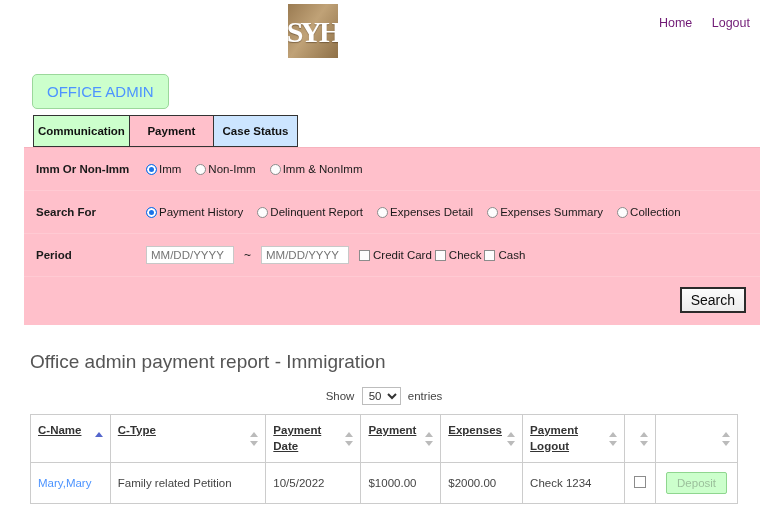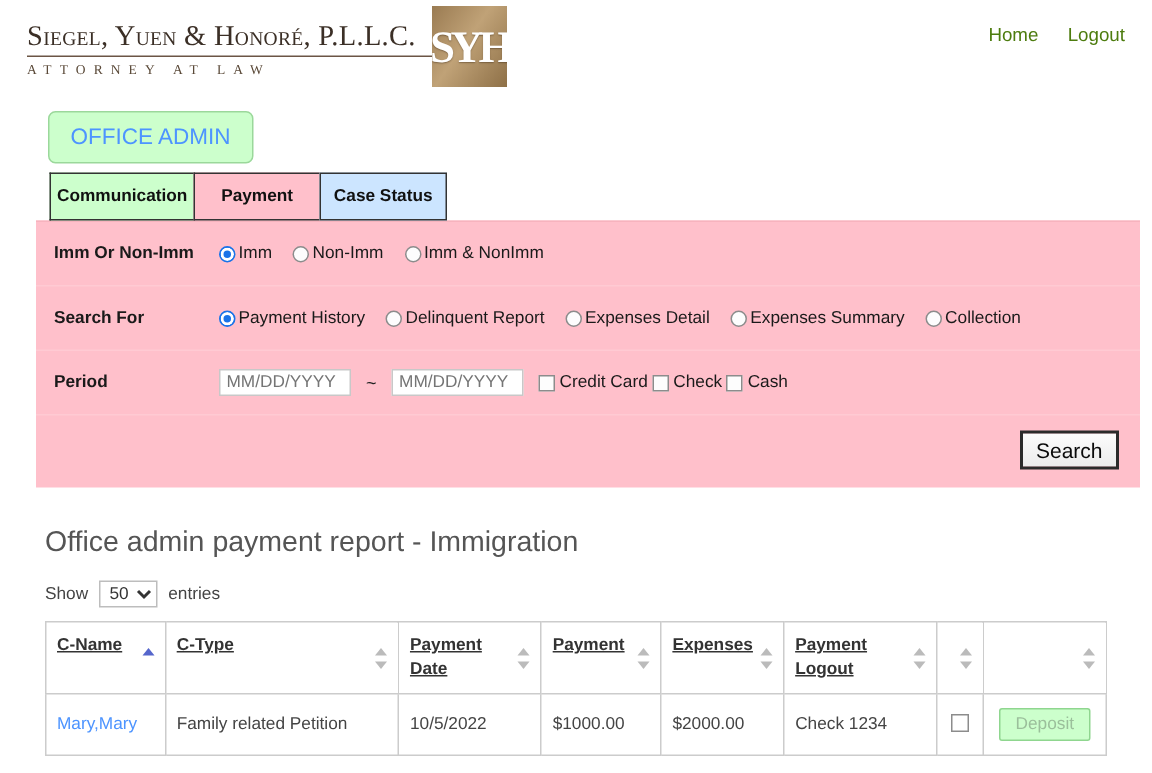--- a/index.html
+++ b/index.html
@@ -58,21 +58,21 @@
     letter-spacing: -3px;
     white-space: nowrap;
     text-shadow: 0 1px 1px rgba(60,40,20,.45);
   }
   .topnav {
     position: absolute;
     right: 18px; top: 16px;
     font-size: 12.5px;
   }
   .topnav a {
-    color: #4d7c0f;
+    color: #701a75;
     text-decoration: none;
     margin-left: 16px;
   }
 
   
   .admin-btn-row { padding: 12px 0 0 32px; }
   .admin-btn {
     display: inline-block;
     background: #ccffcc;
     border: 1px solid #9bd89b;
@@ -200,20 +200,21 @@
     color: #555;
     font-weight: normal;
   }
   .dt-controls {
     margin: 14px 30px 0 30px;
     display: flex;
     justify-content: space-between;
     align-items: center;
     font-size: 11.5px;
     color: #444;
+    flex-direction: column;
   }
   .dt-len select {
     font-family: "Liberation Sans", sans-serif;
     font-size: 11.5px;
     padding: 1px 2px;
     margin: 0 4px;
     border: 1px solid #bdbdbd;
     background: #fff;
     color: #333;
   }
@@ -287,24 +288,20 @@
     width: 12px; height: 12px;
     border: 1px solid #8c8c8c;
     background: #fff;
     display: inline-block;
   }
 </style>
 </head>
 <body>
 
 <div class="header">
-  <div class="logo-block">
-    <div class="logo-main">Siegel, Yuen &amp; Honoré, P.L.L.C.</div>
-    <div class="logo-sub">ATTORNEY AT LAW</div>
-  </div>
   <div class="logo-mark">
     <span>SYH</span>
   </div>
   <div class="topnav">
     <a href="#">Home</a>
     <a href="#">Logout</a>
   </div>
 </div>
 
 <div class="admin-btn-row">

